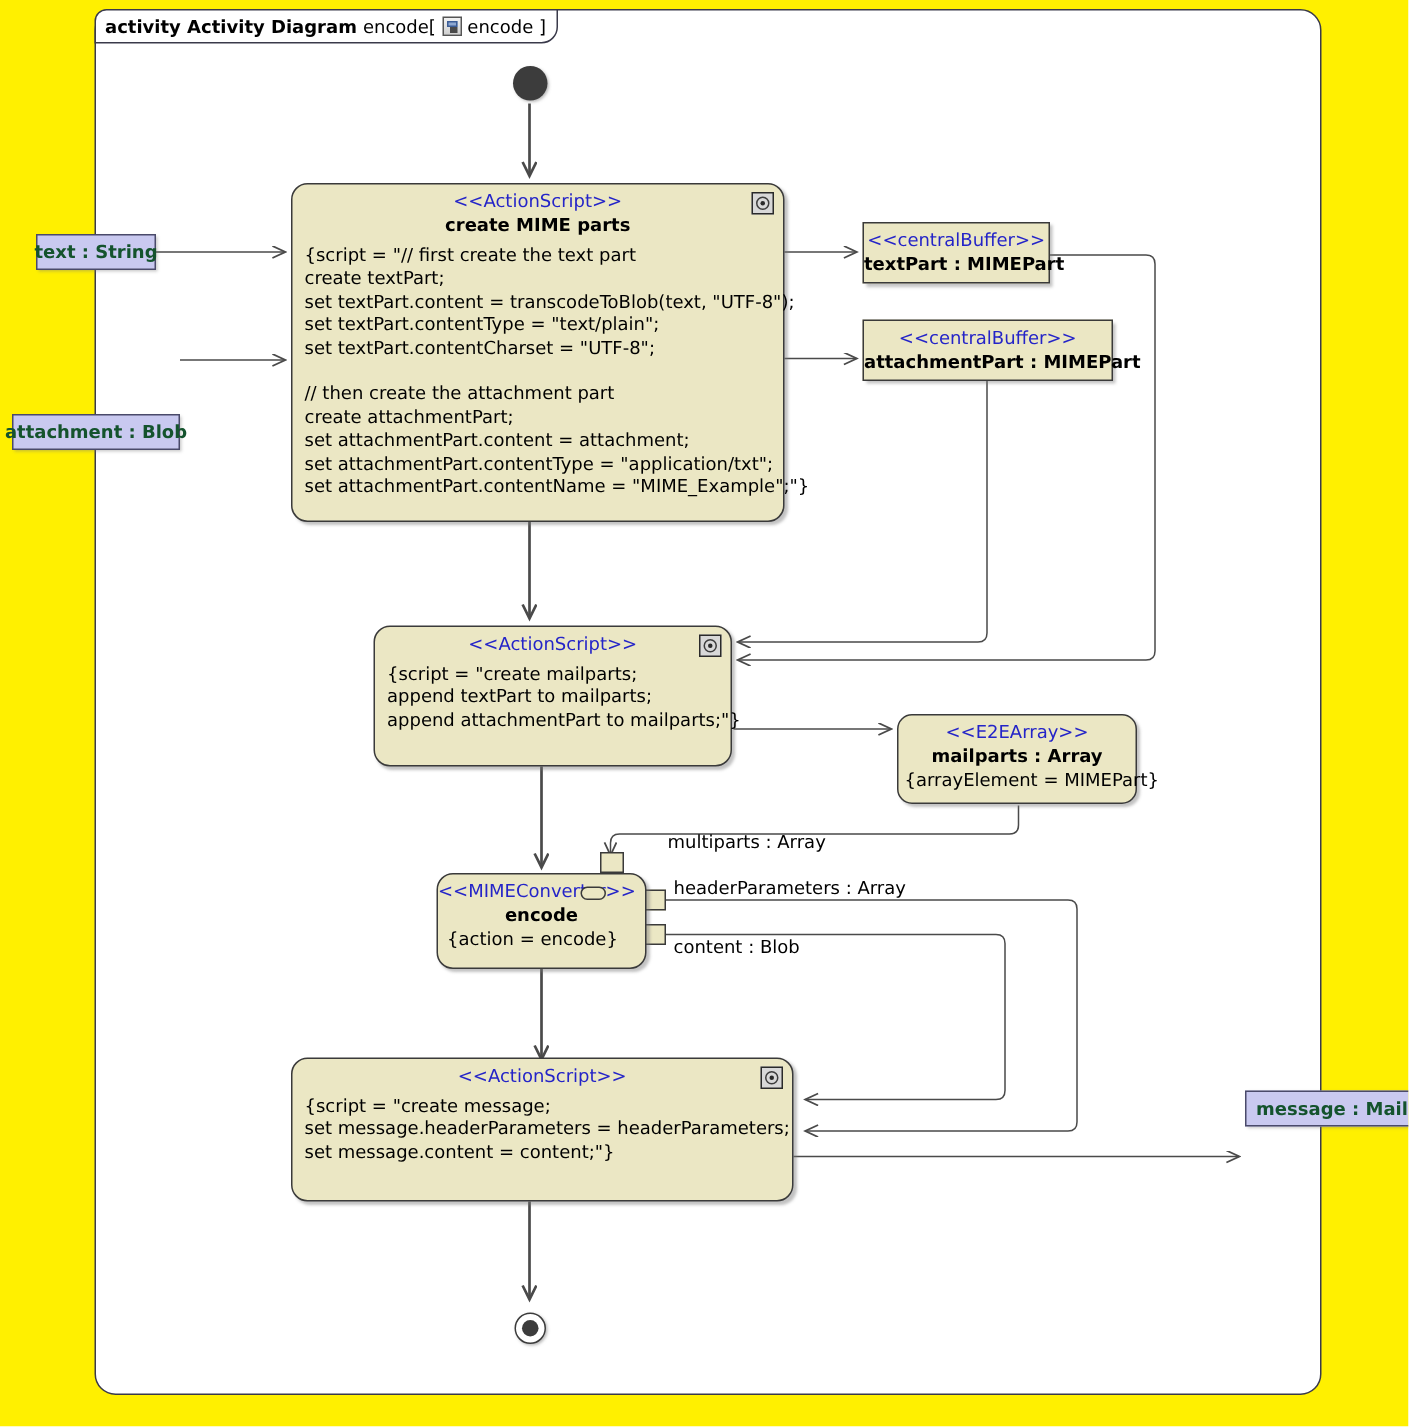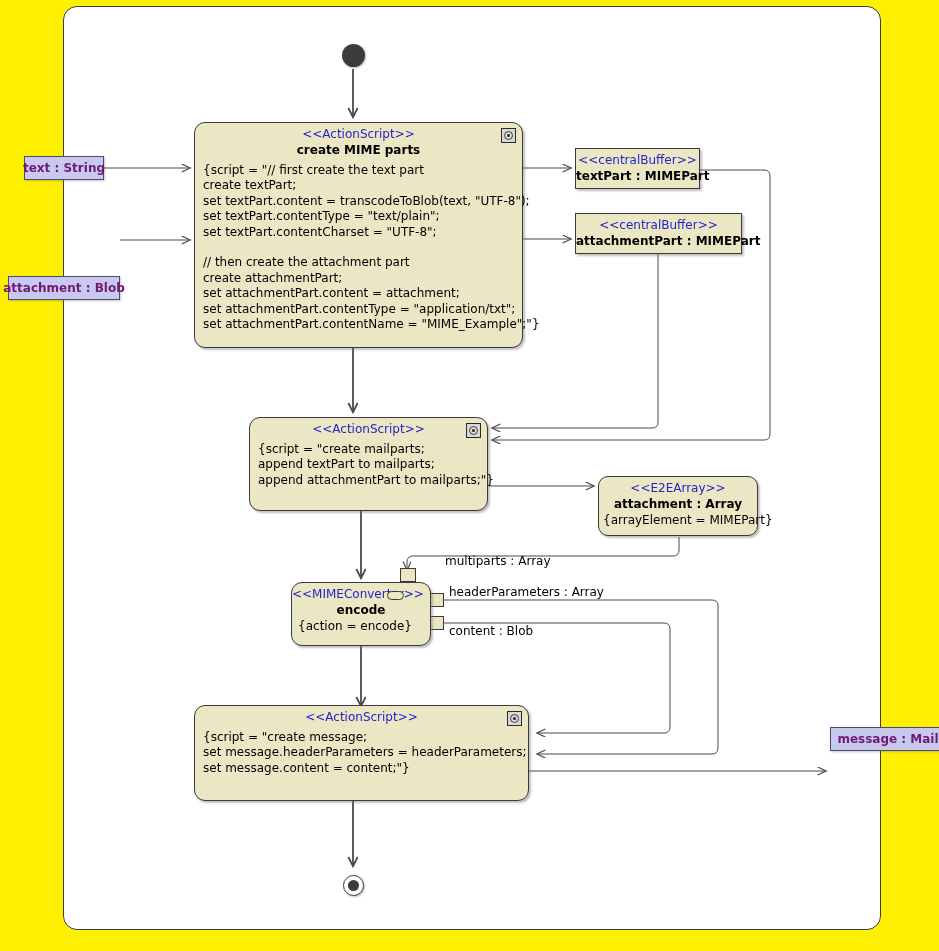--- a/index.html
+++ b/index.html
@@ -155,21 +155,21 @@
   }
 
   
   .param {
     position: absolute;
     box-sizing: border-box;
     background: #C9C9F0;
     border: 1px solid #4a4a6a;
     font-weight: bold;
     font-size: 12px;
-    color: #701a75;
+    color: #14532d;
     display: flex;
     align-items: center;
     justify-content: center;
     white-space: nowrap;
     box-shadow: 1px 1px 2px rgba(120,120,120,0.4);
   }
 
   
   .pin {
     position: absolute;
@@ -267,20 +267,26 @@
       <path d="M679,537 L679,550 Q679,556 673,556 L413,556 Q407,556 407,562 L407,570" marker-end="url(#oarrow)"></path>
 
       <path d="M443,600 L712,600 Q718,600 718,606 L718,748 Q718,754 712,754 L537,754" marker-end="url(#oarrow)"></path>
 
       <path d="M443,623 L664,623 Q670,623 670,629 L670,727 Q670,733 664,733 L537,733" marker-end="url(#oarrow)"></path>
 
       <path d="M529,771 L826,771" marker-end="url(#oarrow)"></path>
     </g>
   </svg>
 
+  <div id="frame-label">
+    <span class="kw">activity Activity Diagram</span>
+    <span class="nm">encode[</span>
+    <span class="mini-icon"></span>
+    <span class="nm">encode ]</span>
+  </div>
 
   <div class="init-node" style="left:342px; top:44px;"></div>
   <div class="final-node" style="left:343px; top:875px;"></div>
 
   <div class="param" style="left:24px; top:156px; width:80px; height:24px;">
     <span>text : String</span>
   </div>
 
   <div class="param" style="left:8px; top:228px; width:112px; height:24px;margin-top:48px;">
     <span>attachment : Blob</span>
@@ -320,21 +326,21 @@
   <div class="node action" style="left:249px; top:417px; width:239px; height:94px;">
     <div class="ascript-icon"></div>
     <div class="stereo">&lt;&lt;ActionScript&gt;&gt;</div>
     <div class="body-text">{script = "create mailparts;
 append textPart to mailparts;
 append attachmentPart to mailparts;"}</div>
   </div>
 
   <div class="node" style="left:598px; top:476px; width:160px; height:60px;border-radius:10px;">
     <div class="stereo">&lt;&lt;E2EArray&gt;&gt;</div>
-    <div class="nodename">attachment : Array</div>
+    <div class="nodename">mailparts : Array</div>
     <div class="centered-body">{arrayElement = MIMEPart}</div>
   </div>
 
   <div class="pin" style="left:400px; top:568px; width:16px; height:14px;"></div>
   <div class="pinlabel" style="left:445px; top:554px;">multiparts : Array</div>
 
   <div class="pin" style="left:429px; top:593px; width:15px; height:14px;"></div>
   <div class="pinlabel" style="left:449px; top:585px;">headerParameters : Array</div>
 
   <div class="pin" style="left:429px; top:616px; width:15px; height:14px;"></div>

